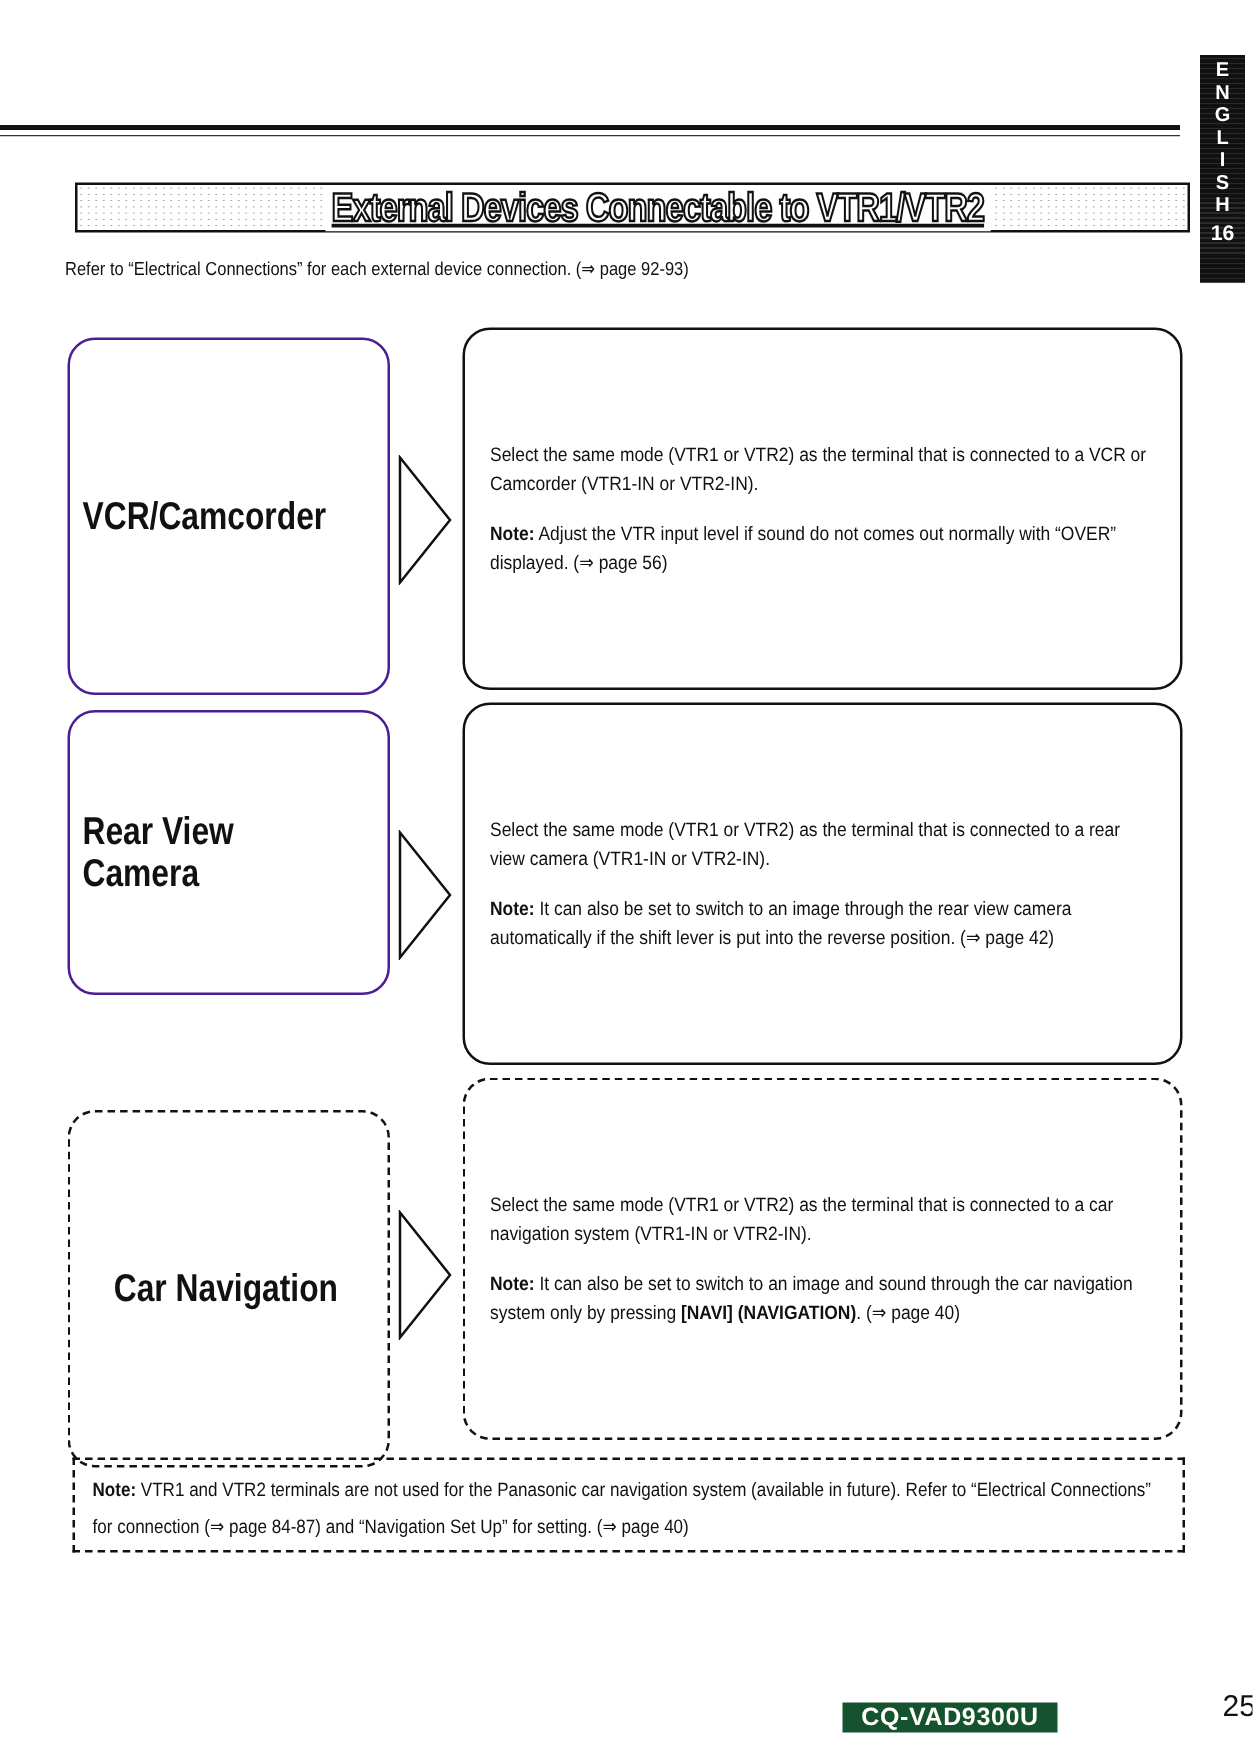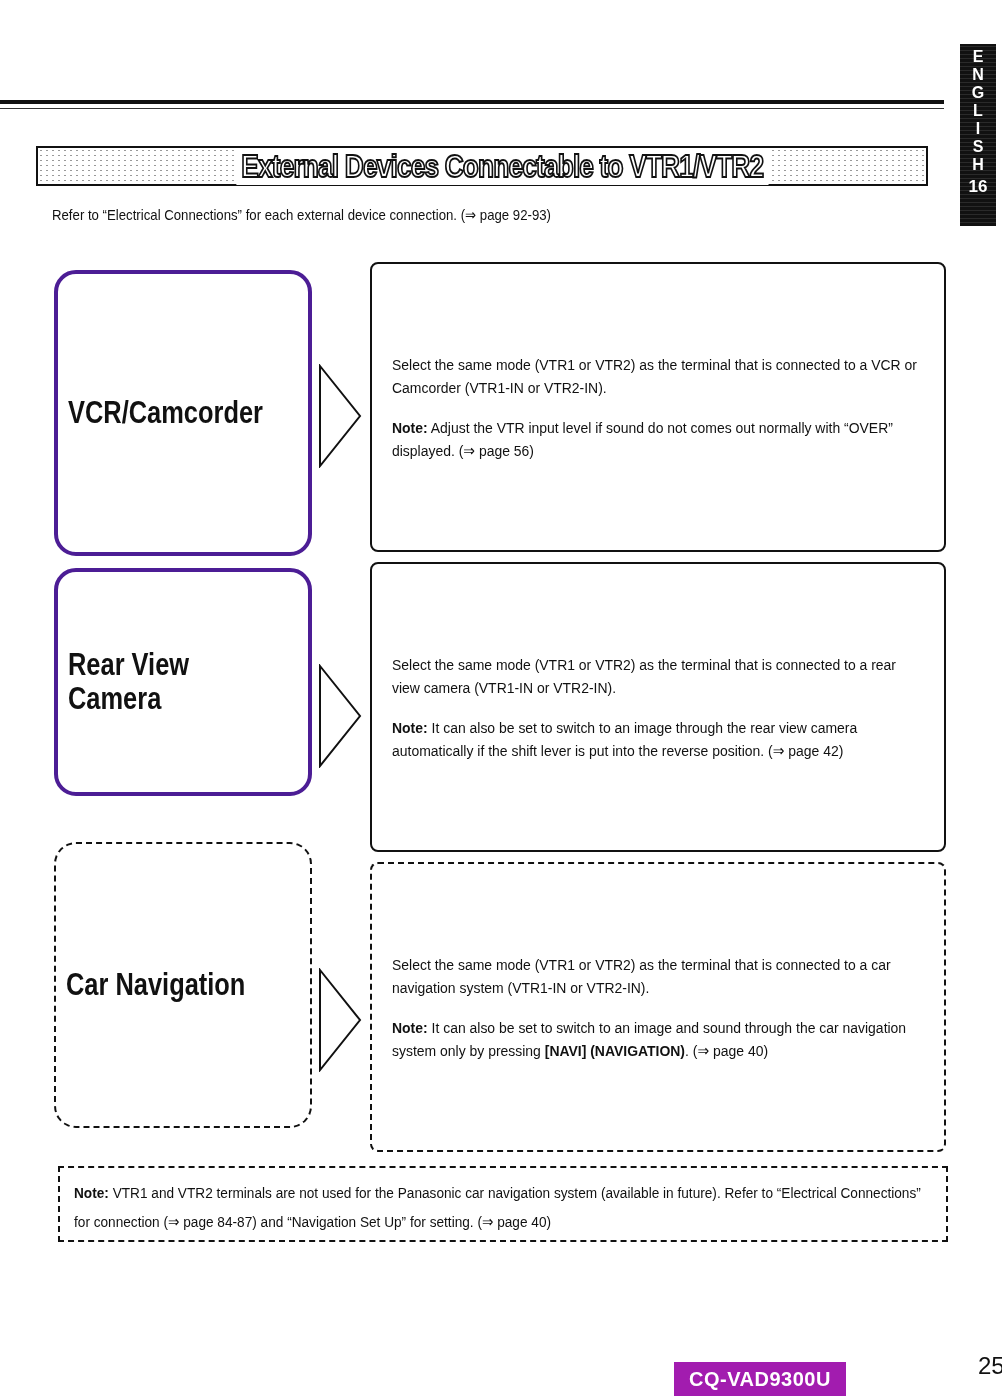--- a/index.html
+++ b/index.html
@@ -12,60 +12,60 @@
                    background: #333; }
 
   .lang-tab { position: absolute; left: 960px; top: 44px; width: 36px; height: 182px;
               background: #111; color: #fff; display: flex; flex-direction: column;
               align-items: center; font-weight: bold; font-size: 16px; line-height: 18px;
               padding-top: 4px; box-sizing: border-box;
               background-image: repeating-linear-gradient(0deg, #111 0 3px, #2a2a2a 3px 4px); }
   .lang-tab .letter { display: block; }
   .lang-tab .tab-num { margin-top: 4px; font-size: 17px; }
 
-  .title-bar { position: absolute; left: 36px; top: 146px; width: 892px; height: 40px;
+  .title-bar { position: absolute; left: 60px; top: 146px; width: 892px; height: 40px;
                border: 2px solid #111; box-sizing: border-box; background: #fff;
                display: flex; align-items: center; justify-content: center;
                background-image:
                  radial-gradient(#999 0.6px, transparent 0.8px);
-               background-size: 6px 5px; }
+               background-size: 6px 5px; text-decoration: underline; }
   .title-text { font-family: "Liberation Sans", sans-serif; font-weight: bold;
                 font-size: 32px; letter-spacing: -1px; color: #fff; background: #fff;
                 padding: 0 6px;
                 -webkit-text-stroke: 2px #111; text-stroke: 2px #111;
                 transform: scaleX(0.82); transform-origin: center; margin-left: 40px; }
 
   .intro { position: absolute; left: 52px; top: 206px; font-size: 15px;
            transform: scaleX(0.88); transform-origin: left; white-space: nowrap; }
 
-  .device-box { position: absolute; left: 54px; width: 258px; border: 4px solid #4c1d95;
+  .device-box { position: absolute; left: 54px; width: 258px; border: 2px solid #4c1d95;
                 border-radius: 22px; box-sizing: border-box; display: flex;
                 align-items: center; padding-left: 10px; }
   .device-box.dashed { border: 2px dashed #111; }
   .device-label { font-weight: bold; font-size: 31px; line-height: 34px;
                   transform: scaleX(0.82); transform-origin: left; white-space: nowrap; }
 
   .arrow { position: absolute; left: 318px; width: 44px; height: 104px; }
 
   .desc-box { position: absolute; left: 370px; width: 576px; border: 2px solid #111;
-              border-radius: 8px; box-sizing: border-box; padding: 0 18px 0 20px;
+              border-radius: 22px; box-sizing: border-box; padding: 0 18px 0 20px;
               display: flex; flex-direction: column; justify-content: center; }
   .desc-box.dashed { border: 2px dashed #111; }
   .desc-para { font-size: 15.5px; line-height: 23px; margin: 0;
                transform: scaleX(0.9); transform-origin: left; width: 111%; }
   .desc-para + .desc-para { margin-top: 17px; }
   .bold { font-weight: bold; }
 
   .bottom-note { position: absolute; left: 58px; top: 1166px; width: 890px; height: 76px;
                  border: 2px dashed #111; box-sizing: border-box; padding: 10px 14px;
                  font-size: 15.5px; line-height: 29px; }
   .bottom-note .inner { transform: scaleX(0.88); transform-origin: left; width: 114%; }
 
-  .model-badge { position: absolute; left: 674px; top: 1362px; width: 172px; height: 34px;
-                 background: #a21caf; color: #fff; font-weight: bold; font-size: 20px;
+  .model-badge { position: absolute; left: 674px; top: 1362px; width: 172px; height: 24px;
+                 background: #14532d; color: #fff; font-weight: bold; font-size: 20px;
                  display: flex; align-items: center; justify-content: center;
                  letter-spacing: 0.5px; }
   .page-num { position: absolute; left: 978px; top: 1352px; font-size: 24px; }
 </style>
 </head>
 <body>
 
 <div class="top-rule"></div>
 <div class="top-rule-thin"></div>
 
@@ -101,21 +101,21 @@
   <span class="device-label"><span>Rear View</span><br><span>Camera</span></span>
 </div>
 <svg class="arrow" style="top:664px;" viewBox="0 0 44 104">
   <polygon points="2,2 42,52 2,102" fill="#fff" stroke="#111" stroke-width="2"></polygon>
 </svg>
 <div class="desc-box" style="top:562px;height:290px;">
   <p class="desc-para"><span>Select the same mode (VTR1 or VTR2) as the terminal that is connected to a rear view camera (VTR1-IN or VTR2-IN).</span></p>
   <p class="desc-para"><span class="bold">Note:</span><span> It can also be set to switch to an image through the rear view camera automatically if the shift lever is put into the reverse position. (⇒ page 42)</span></p>
 </div>
 
-<div class="device-box dashed" style="top:842px;height:286px;">
+<div class="device-box dashed" style="top:888px;height:286px;justify-content:flex-end;">
   <span class="device-label">Car Navigation</span>
 </div>
 <svg class="arrow" style="top:968px;" viewBox="0 0 44 104">
   <polygon points="2,2 42,52 2,102" fill="#fff" stroke="#111" stroke-width="2"></polygon>
 </svg>
 <div class="desc-box dashed" style="top:862px;height:290px;">
   <p class="desc-para"><span>Select the same mode (VTR1 or VTR2) as the terminal that is connected to a car navigation system (VTR1-IN or VTR2-IN).</span></p>
   <p class="desc-para"><span class="bold">Note:</span><span> It can also be set to switch to an image and sound through the car navigation system only by pressing </span><span class="bold">[NAVI] (NAVIGATION)</span><span>. (⇒ page 40)</span></p>
 </div>
 

